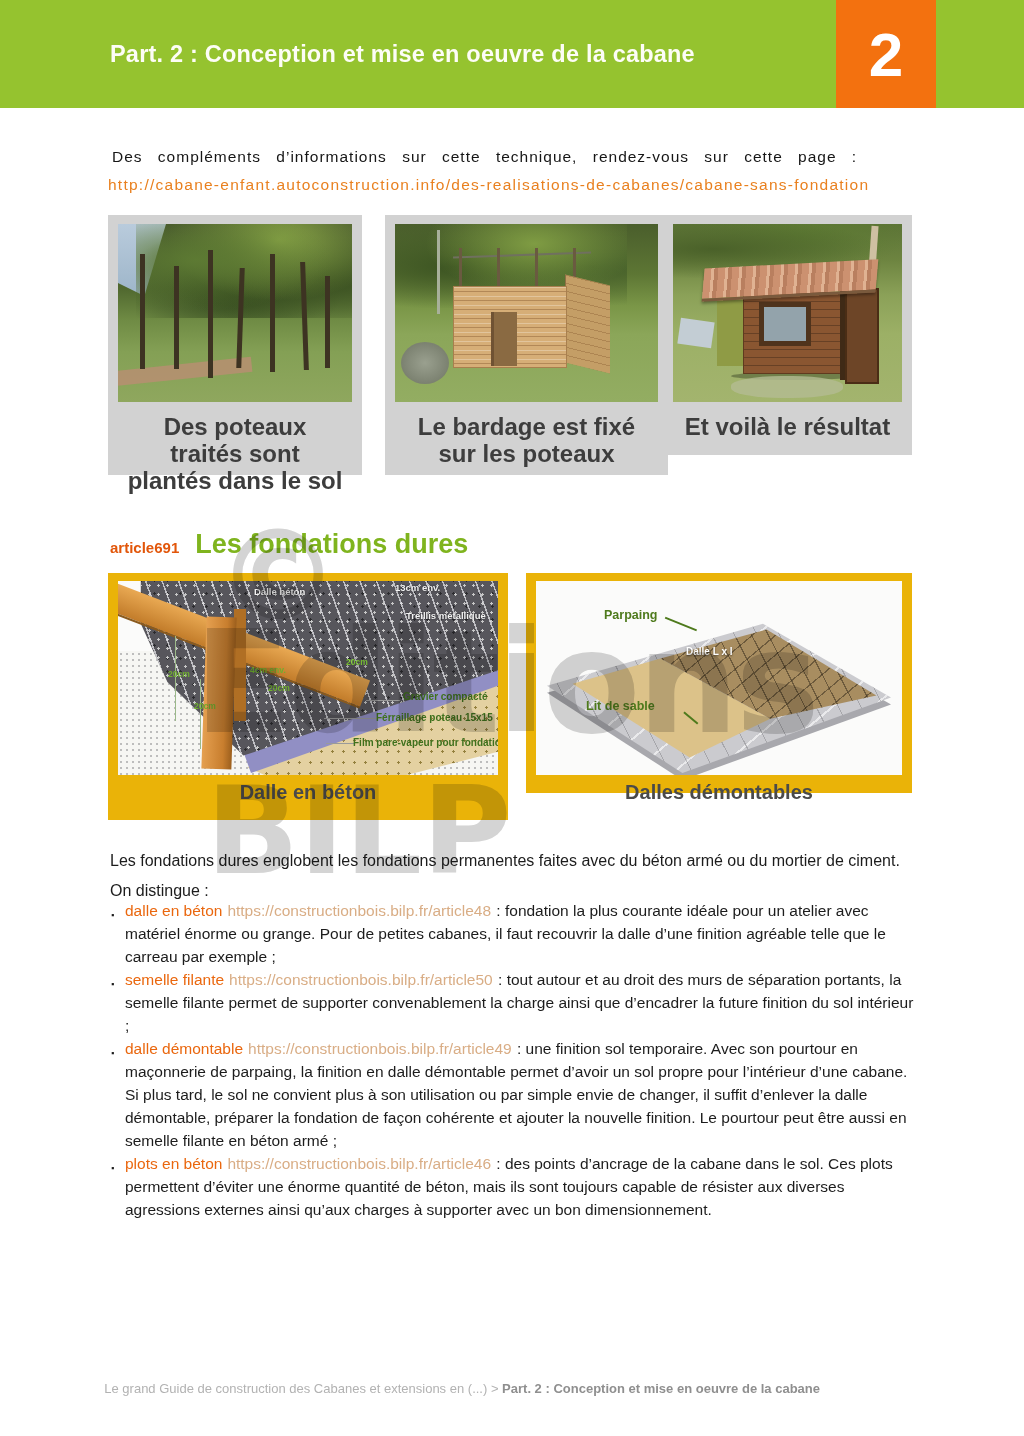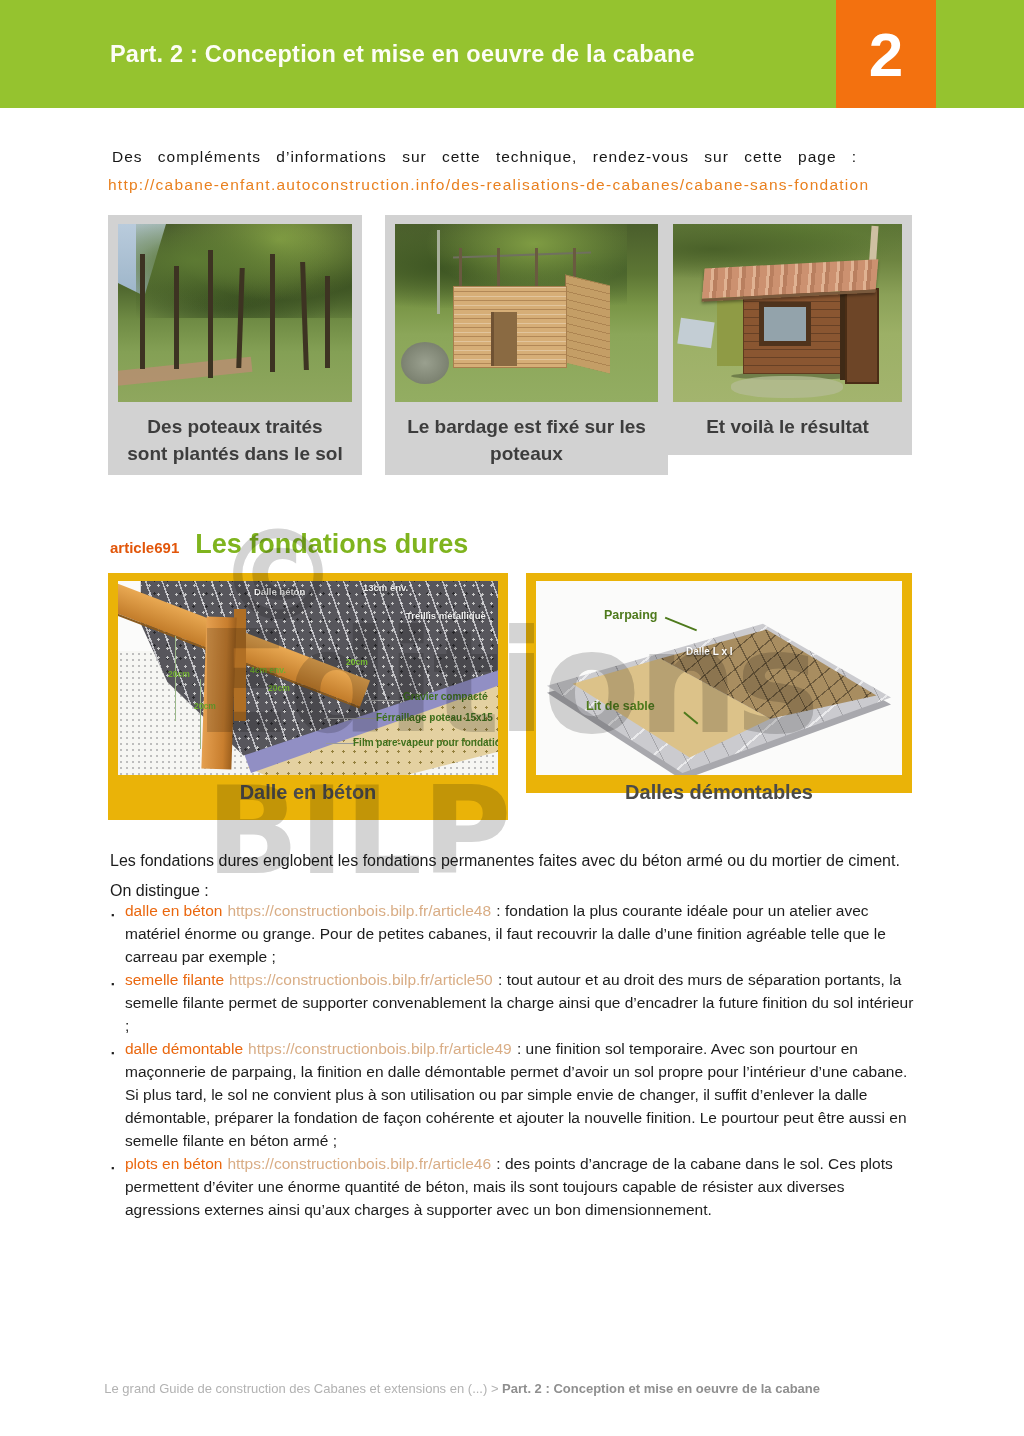--- a/index.html
+++ b/index.html
@@ -21,21 +21,21 @@
   .intro2{left:108px;top:176px;width:812px;font-size:15.5px;color:#e9801f;
           letter-spacing:1.25px;white-space:nowrap;}
 
   
   .card{background:#d2d2d2;}
   .card1{left:108px;top:215px;width:254px;height:260px;}
   .card2{left:385px;top:215px;width:250px;height:260px;padding-left:33px;}
   .card3{left:663px;top:215px;width:249px;height:240px;}
   .photo{position:absolute;left:10px;top:9px;right:10px;height:178px;overflow:hidden;background:#7f9e55;}
   .caption{position:absolute;left:0;right:0;top:198px;text-align:center;
-           font-size:19px;font-weight:bold;color:#3d3d3d;line-height:27px;padding:0 18px;}
+           font-size:24px;font-weight:bold;color:#3d3d3d;line-height:27px;padding:0 18px;}
   .shape{position:absolute;}
 
   
   .ph1{background:linear-gradient(180deg,#43522b 0%,#50682f 36%,#6f8b44 54%,#84a055 72%,#8fa75e 100%);}
   .ph1 .sky{left:0;top:0;width:48px;height:72px;background:linear-gradient(#b9cbdc,#9db5c9);
             clip-path:polygon(0 0,100% 0,55% 100%,0 82%);}
   .ph1 .bush{left:18px;top:-6px;width:216px;height:100px;
      background:radial-gradient(ellipse at 28% 42%,#5d7a33 0%,transparent 62%),
                 radial-gradient(ellipse at 66% 22%,#8aa647 0%,transparent 55%),
                 radial-gradient(ellipse at 84% 60%,#394f20 0%,transparent 60%),
@@ -234,21 +234,21 @@
       <div class="abs mesh"></div>
       <div class="abs plank"></div>
       <div class="abs post2"></div>
       <div class="abs post1"></div>
       <div class="abs vdim" style="left:57px;top:55px;height:85px;"></div>
       <div class="abs vdim" style="left:82px;top:98px;height:70px;"></div>
       <div class="abs lead" style="left:248px;top:119px;width:34px;"></div>
       <div class="abs lead" style="left:206px;top:137px;width:58px;"></div>
       <div class="abs lead" style="left:208px;top:162px;width:28px;"></div>
       <div class="abs wlab" style="left:136px;top:5px;">Dalle béton</div>
-      <div class="abs wlab" style="left:245px;top:1px;">13cm env.</div>
+      <div class="abs wlab" style="left:245px;top:1px;padding-left:32px;">13cm env.</div>
       <div class="abs wlab" style="left:288px;top:29px;">Treillis métallique</div>
       <div class="abs gdim" style="left:50px;top:88px;">20cm</div>
       <div class="abs gdim" style="left:132px;top:84px;">4cm env.</div>
       <div class="abs gdim" style="left:150px;top:102px;">20cm</div>
       <div class="abs gdim" style="left:228px;top:76px;color:#8ee03e;">20cm</div>
       <div class="abs gdim" style="left:76px;top:120px;">20cm</div>
       <div class="abs glab" style="left:285px;top:110px;">Gravier compacté</div>
       <div class="abs glab" style="left:258px;top:131px;">Férraillage poteau 15x15</div>
       <div class="abs glab" style="left:235px;top:156px;">Film pare-vapeur pour fondation</div>
     </div>

